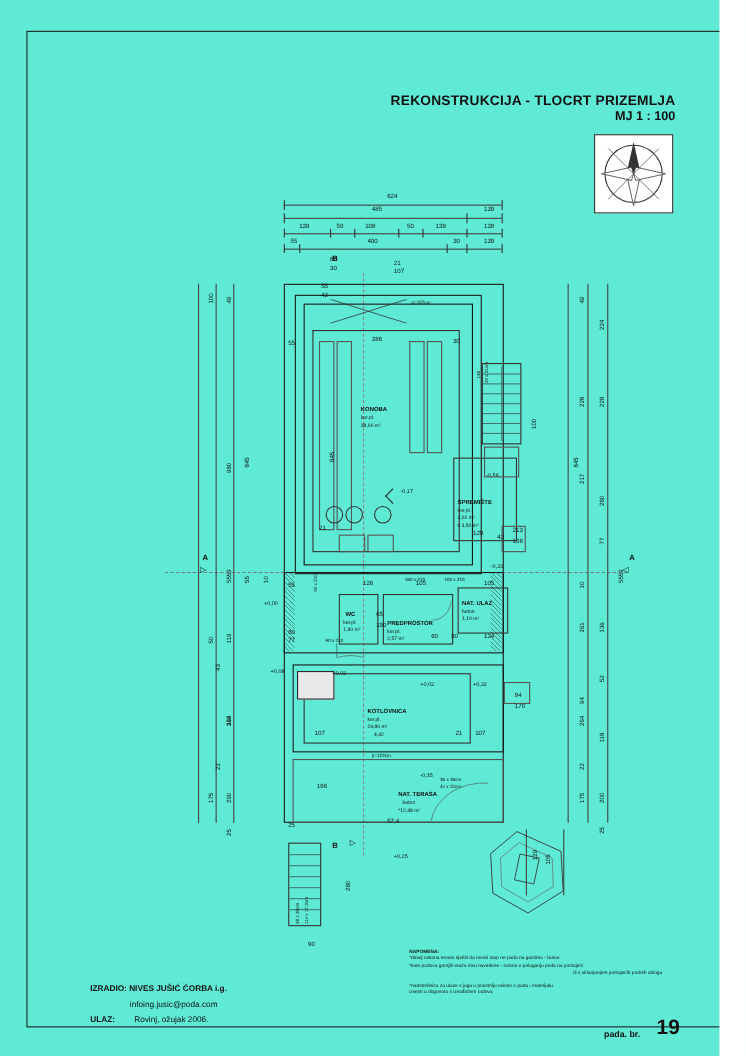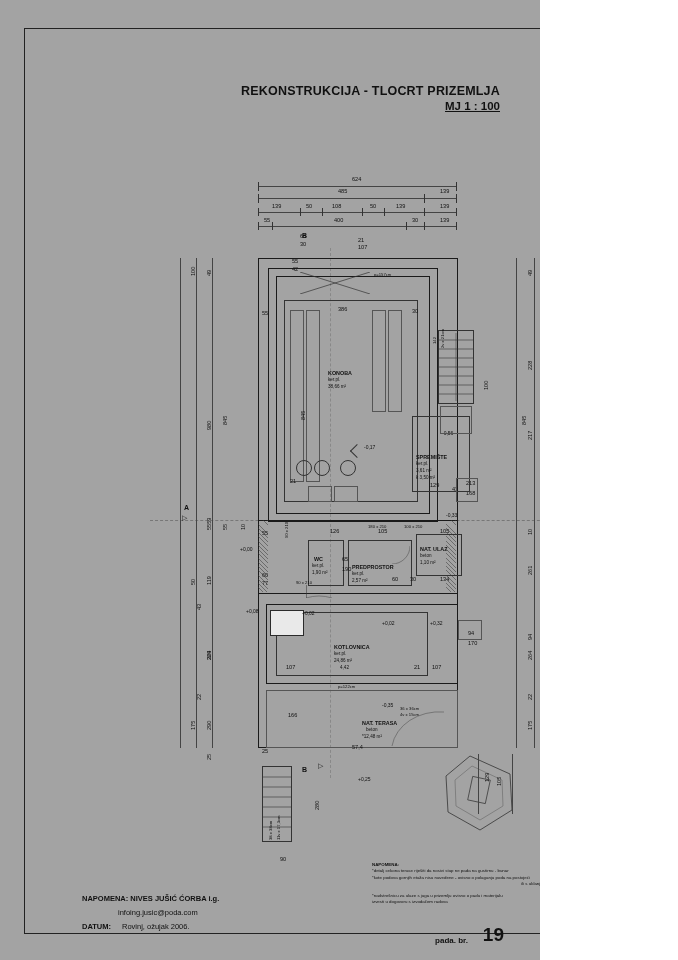--- a/index.html
+++ b/index.html
@@ -1,22 +1,22 @@
 <!DOCTYPE html>
 <html><head>
 <meta charset="utf-8">
 <style>
   html,body{margin:0;padding:0;background:#ffffff;}
   body{width:678px;height:960px;font-family:"Liberation Sans",sans-serif;color:#111;}
-  #sheet{position:relative;width:540px;height:960px;overflow:hidden;background:#a3a3a3;}
+  #sheet{position:relative;width:654px;height:960px;overflow:hidden;background:#5eead4;}
   .frame{position:absolute;left:24px;top:28px;width:630px;height:904px;border:1.2px solid #222;}
   .abs{position:absolute;}
   .t{position:absolute;white-space:nowrap;font-family:"Liberation Sans",sans-serif;}
   .ttl{font-size:12.5px;font-weight:bold;letter-spacing:.2px;}
-  .sub{font-size:11.5px;font-weight:bold;text-decoration:underline;}
+  .sub{font-size:11.5px;font-weight:bold;}
   .dim{font-size:5.6px;color:#111;}
   .dimv{font-size:5.6px;color:#111;transform:rotate(-90deg);transform-origin:0 0;}
   .room{font-size:5.4px;font-weight:bold;}
   .roomsm{font-size:4.6px;}
   .tiny{font-size:4.2px;}
   .tiny5{font-size:5px;}
   .note{font-size:4.4px;line-height:1.45;}
   .foot{font-size:7.5px;font-weight:bold;}
   .listbr{font-size:8px;font-weight:bold;}
   .bignum{font-size:19px;font-weight:bold;}
@@ -340,21 +340,21 @@
 
   <div class="abs" style="left:372px;top:862px;width:230px;">
     <div class="t note" style="position:static;font-weight:bold;">NAPOMENA:</div>
     <div class="t note" style="position:static;">*detalj cekona terase riješiti da nosivi stup ne pada na gustirnu - bunar</div>
     <div class="t note" style="position:static;">*kote podova gornjih etaža nisu navedene - ovisno o polaganju poda na postojeći</div>
     <div class="t note" style="position:static;text-align:right;">ili s uklanjanjem postojećih podnih obloga</div>
     <div class="t note" style="position:static;margin-top:5px;">*nadstrešnicu za ulaze s juga u prizemlju ovisno o padu i materijalu</div>
     <div class="t note" style="position:static;">izvesti u dogovoru s izvođačem radova</div>
   </div>
 
-  <div class="t foot" style="left:82px;top:894px;">NAPOMENA: NIVES JUŠIĆ ĆORBA i.g.</div>
+  <div class="t foot" style="left:82px;top:894px;">IZRADIO: NIVES JUŠIĆ ĆORBA i.g.</div>
   <div class="t foot" style="left:118px;top:908px;font-weight:normal;">infoing.jusic@poda.com</div>
-  <div class="t foot" style="left:82px;top:922px;">DATUM:</div>
+  <div class="t foot" style="left:82px;top:922px;">ULAZ:</div>
   <div class="t foot" style="left:122px;top:922px;font-weight:normal;">Rovinj, ožujak 2006.</div>
 
   <div class="t listbr" style="right:72px;top:936px;">pada. br.</div>
   <div class="t bignum" style="right:36px;top:924px;">19</div>
 
 </div>
 
 </body></html>

